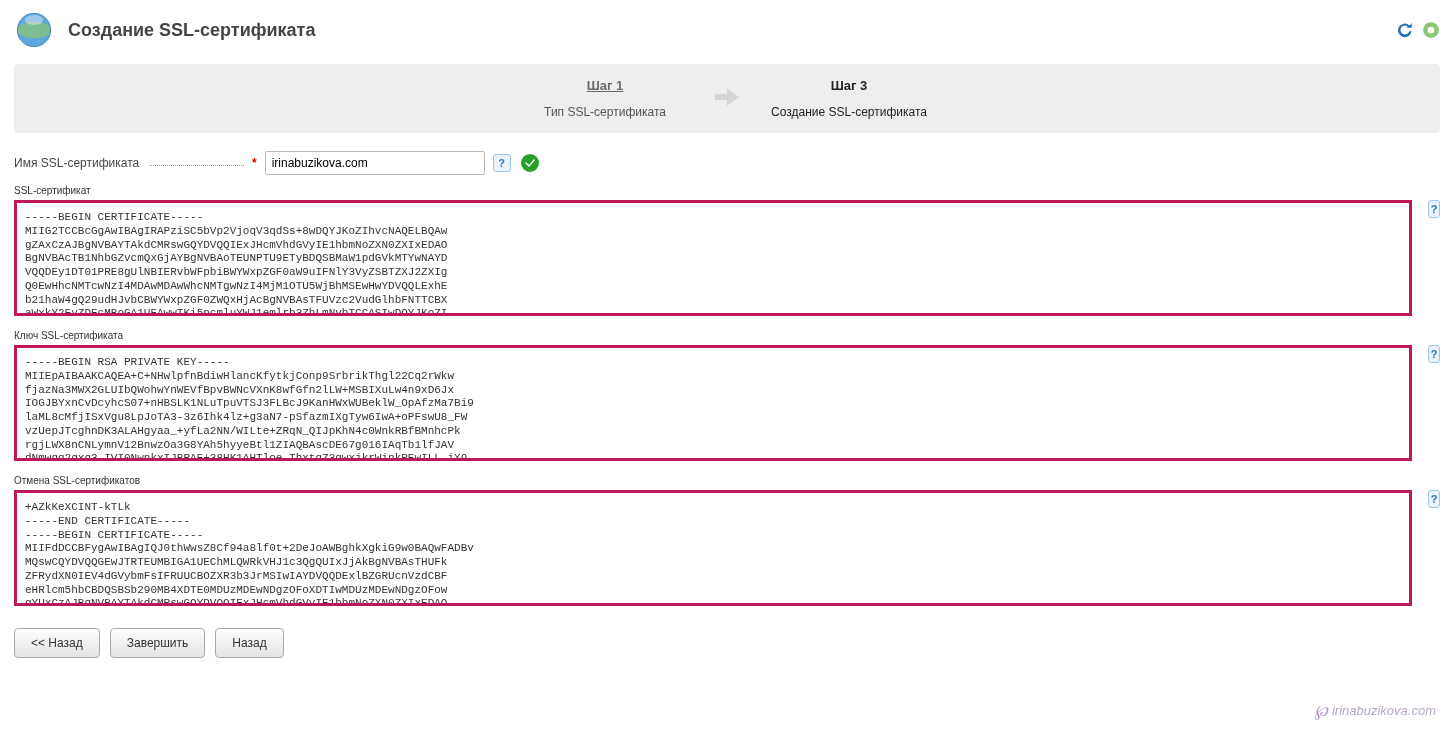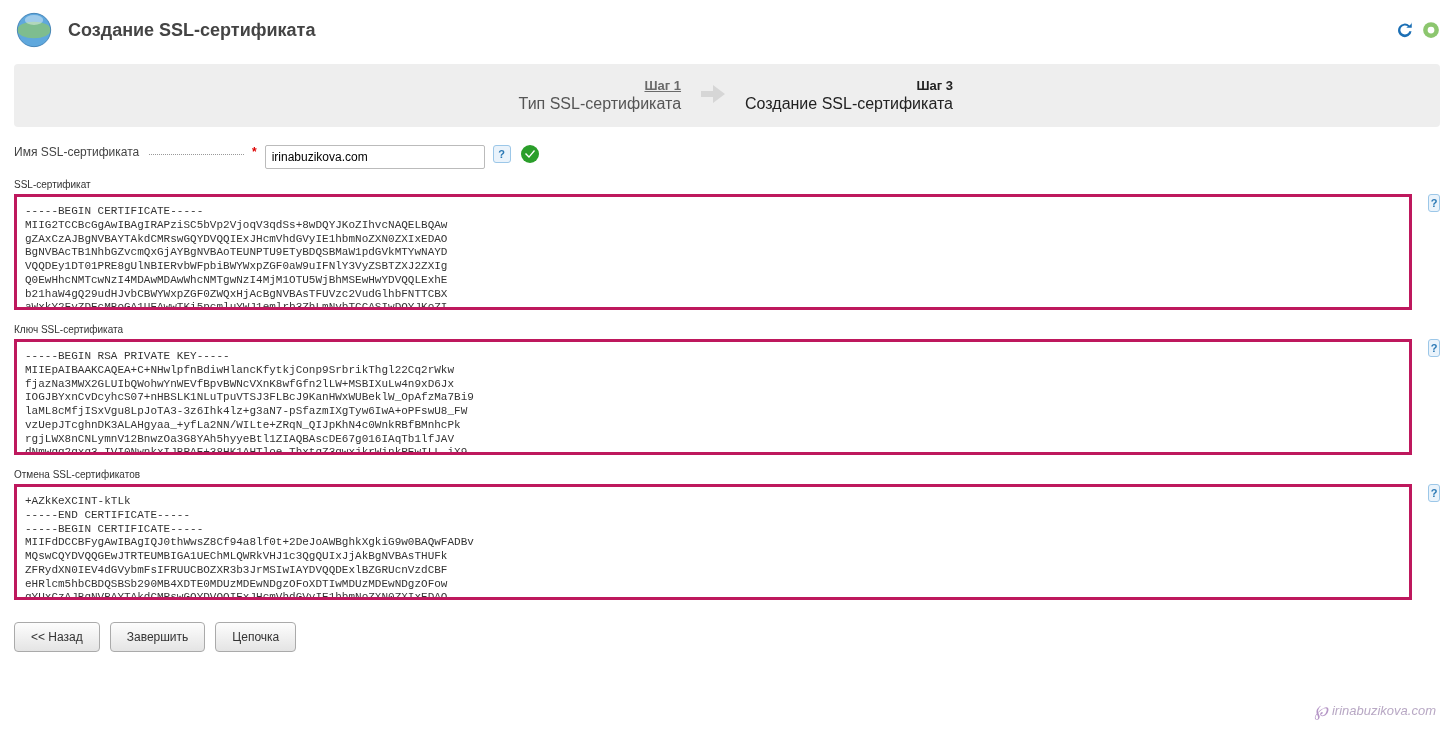--- a/index.html
+++ b/index.html
@@ -4,28 +4,28 @@
 <style>
 * { box-sizing: border-box; margin: 0; padding: 0; }
 body { font-family: Arial, Helvetica, sans-serif; font-size: 12px; background: #fff; color: #333; padding: 10px 14px; }
 .header { display: flex; align-items: center; margin-bottom: 14px; }
 .globe-icon { width: 40px; height: 40px; margin-right: 14px; display: flex; align-items: center; justify-content: center; }
 .globe-icon svg { width: 40px; height: 40px; }
 .page-title { font-size: 18px; font-weight: bold; color: #444; }
 .header-actions { margin-left: auto; display: flex; gap: 8px; align-items: center; }
 .action-icon { width: 18px; height: 18px; cursor: pointer; display: flex; align-items: center; justify-content: center; }
 .wizard-bar { background: #eee; border-radius: 4px; padding: 14px 0; margin-bottom: 18px; display: flex; align-items: center; justify-content: center; gap: 20px; }
-.wizard-step { text-align: right; min-width: 180px; }
+.wizard-step { text-align: center; min-width: 180px; }
 .wizard-step .step-num { font-weight: bold; font-size: 13px; color: #555; }
 .wizard-step .step-num.completed { text-decoration: underline; color: #6a6a6a; }
-.wizard-step .step-label { font-size: 16px; color: #555; margin-top: 2px; }
+.wizard-step .step-label { font-size: 12px; color: #555; margin-top: 12px; }
 .wizard-step.active .step-num { font-weight: bold; color: #222; text-decoration: none; }
 .wizard-step.active .step-label { color: #222; }
 .wizard-arrow { color: #ccc; font-size: 22px; }
-.form-row { display: flex; align-items: flex-start; margin-bottom: 10px; }
+.form-row { display: flex; align-items: center; margin-bottom: 10px; }
 .form-label { width: 230px; color: #444; position: relative; }
 .form-label .dots { position: absolute; left: 135px; right: 0; bottom: 4px; border-bottom: 1px dotted #999; }
 .req { color: #d00; margin: 0 8px; font-weight: bold; }
 .text-input { border: 1px solid #bbb; border-radius: 2px; padding: 4px 6px; font-size: 12px; width: 220px; height: 24px; }
 .help-icon { width: 18px; height: 18px; border: 1px solid #9cc7e8; background: #eaf3fb; border-radius: 3px; color: #2a78b4; font-size: 11px; font-weight: bold; display: inline-flex; align-items: center; justify-content: center; margin-left: 8px; cursor: pointer; }
 .valid-icon { width: 18px; height: 18px; background: #2a9e2a; border-radius: 50%; color: #fff; display: inline-flex; align-items: center; justify-content: center; margin-left: 10px; }
 .section-label { font-size: 10px; color: #333; margin: 8px 0 4px 0; }
 .textarea-wrap { display: flex; align-items: flex-start; margin-bottom: 14px; }
 .cert-textarea { flex: 1; height: 116px; border: 3px solid #be185d; font-family: "Courier New", monospace; font-size: 11px; padding: 8px; resize: none; overflow-y: scroll; line-height: 1.25; color: #333; }
 .help-side { width: 20px; margin-left: 8px; display: flex; }
@@ -143,19 +143,19 @@
 VQQDEyJDT01PRE8gUlNBIENlcnRpZmljYXRpb24gQXV0aG9yaXR5MIICIjANBgkq
 hkiG9w0BAQEFAAOCAg8AMIICCgKCAgEAkehUktIKVrGsDSTdxc9EZ3SZKzejfSNw</textarea>
   <div class="help-side">
       <span class="help-icon">?</span>
     </div>
 </div>
 
 <div class="buttons-row">
   <button class="btn">&lt;&lt; Назад</button>
   <button class="btn">Завершить</button>
-  <button class="btn">Цепочка</button>
+  <button class="btn">Назад</button>
 </div>
 
 <div class="watermark">
   <span class="wm-icon">℘</span>
   <span>irinabuzikova.com</span>
 </div>
 
 </body></html>

